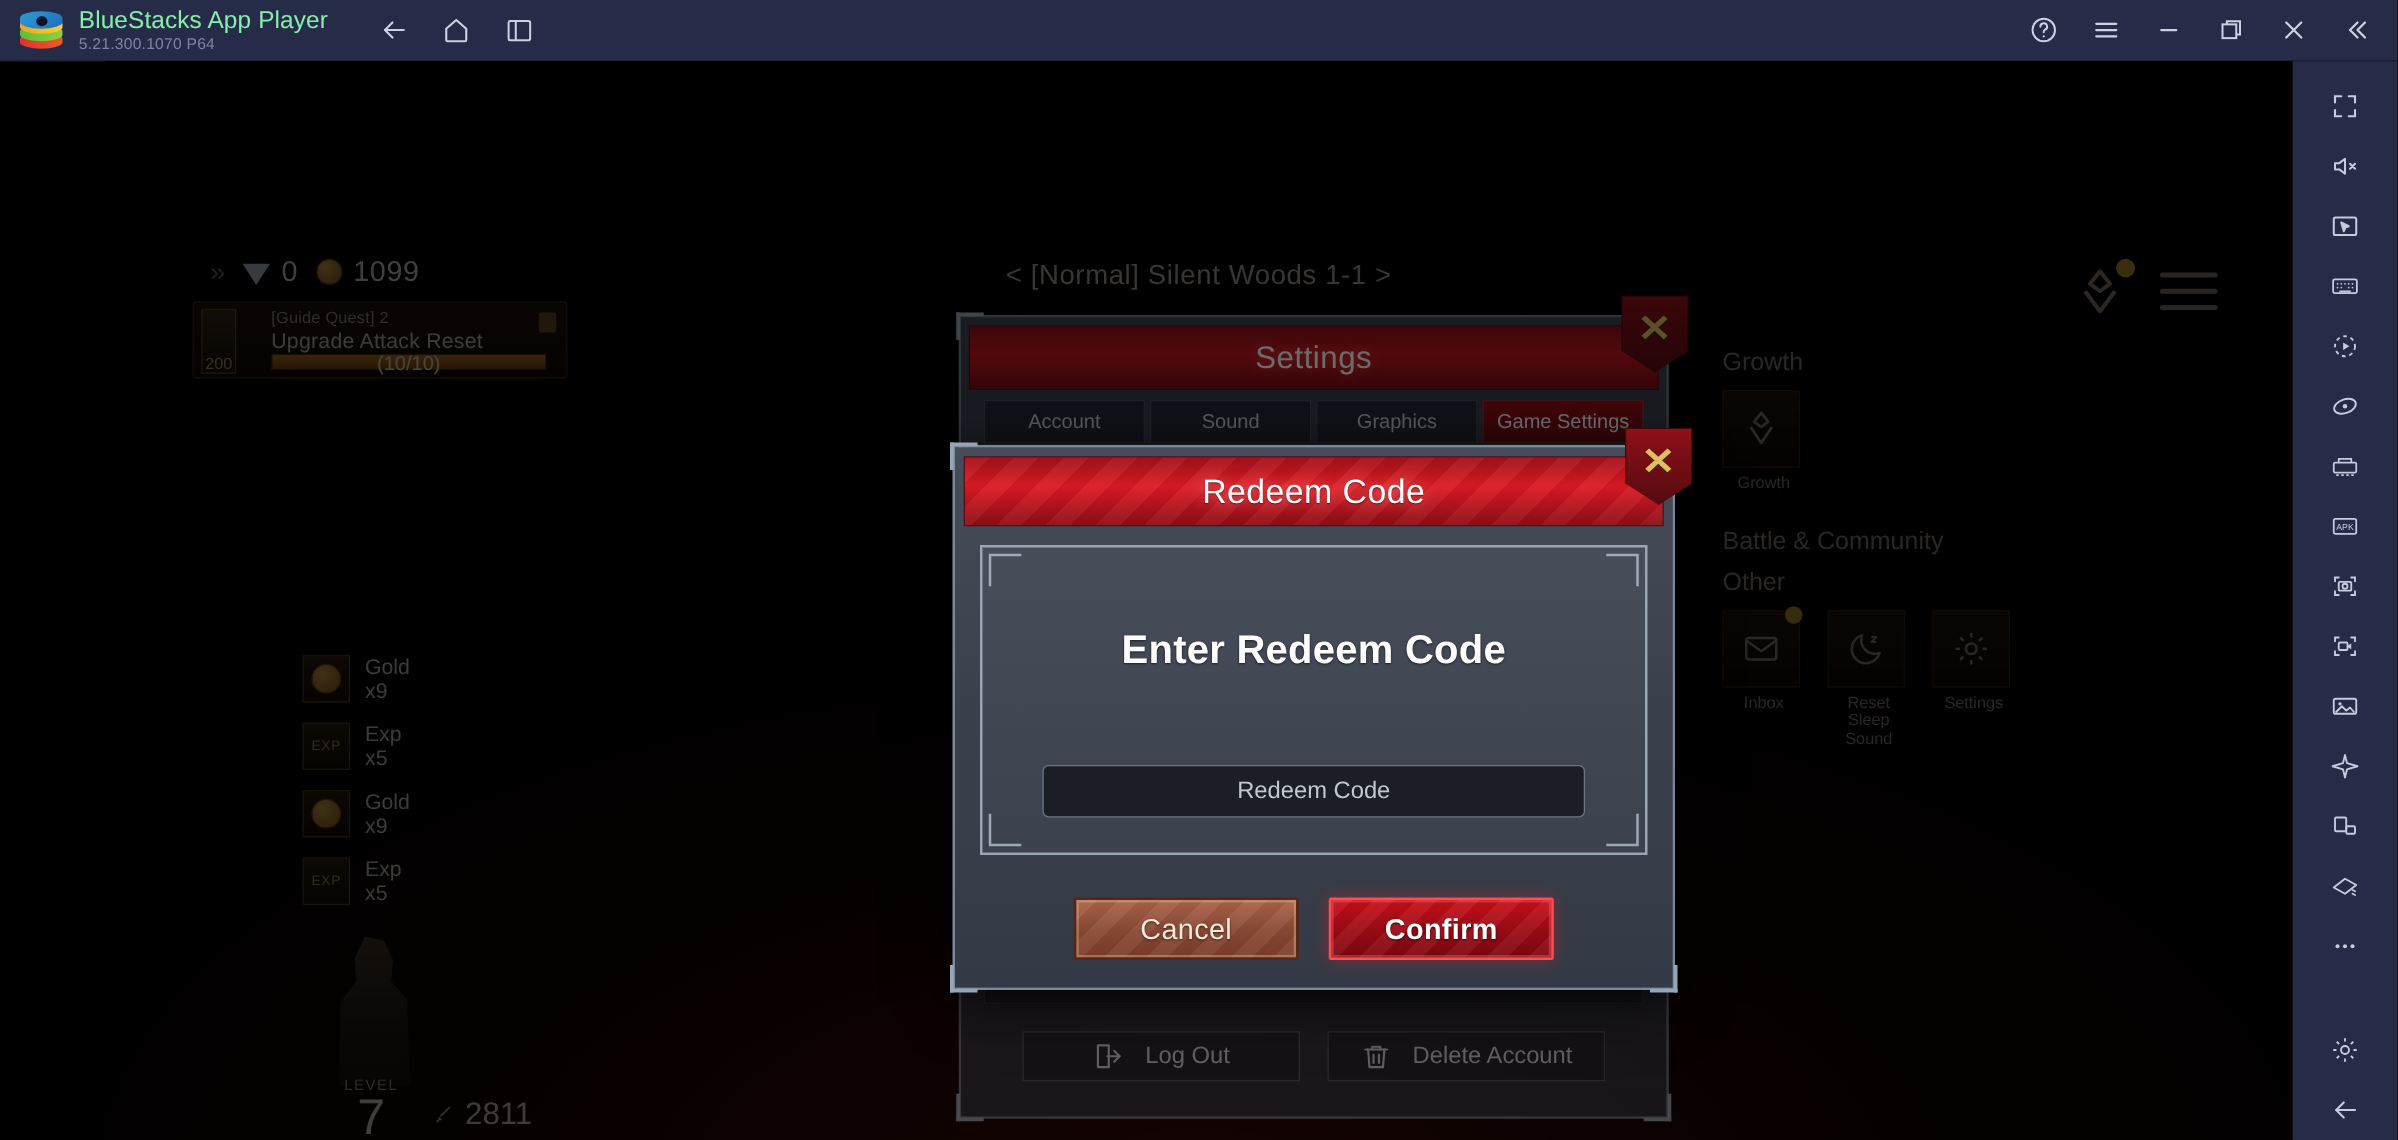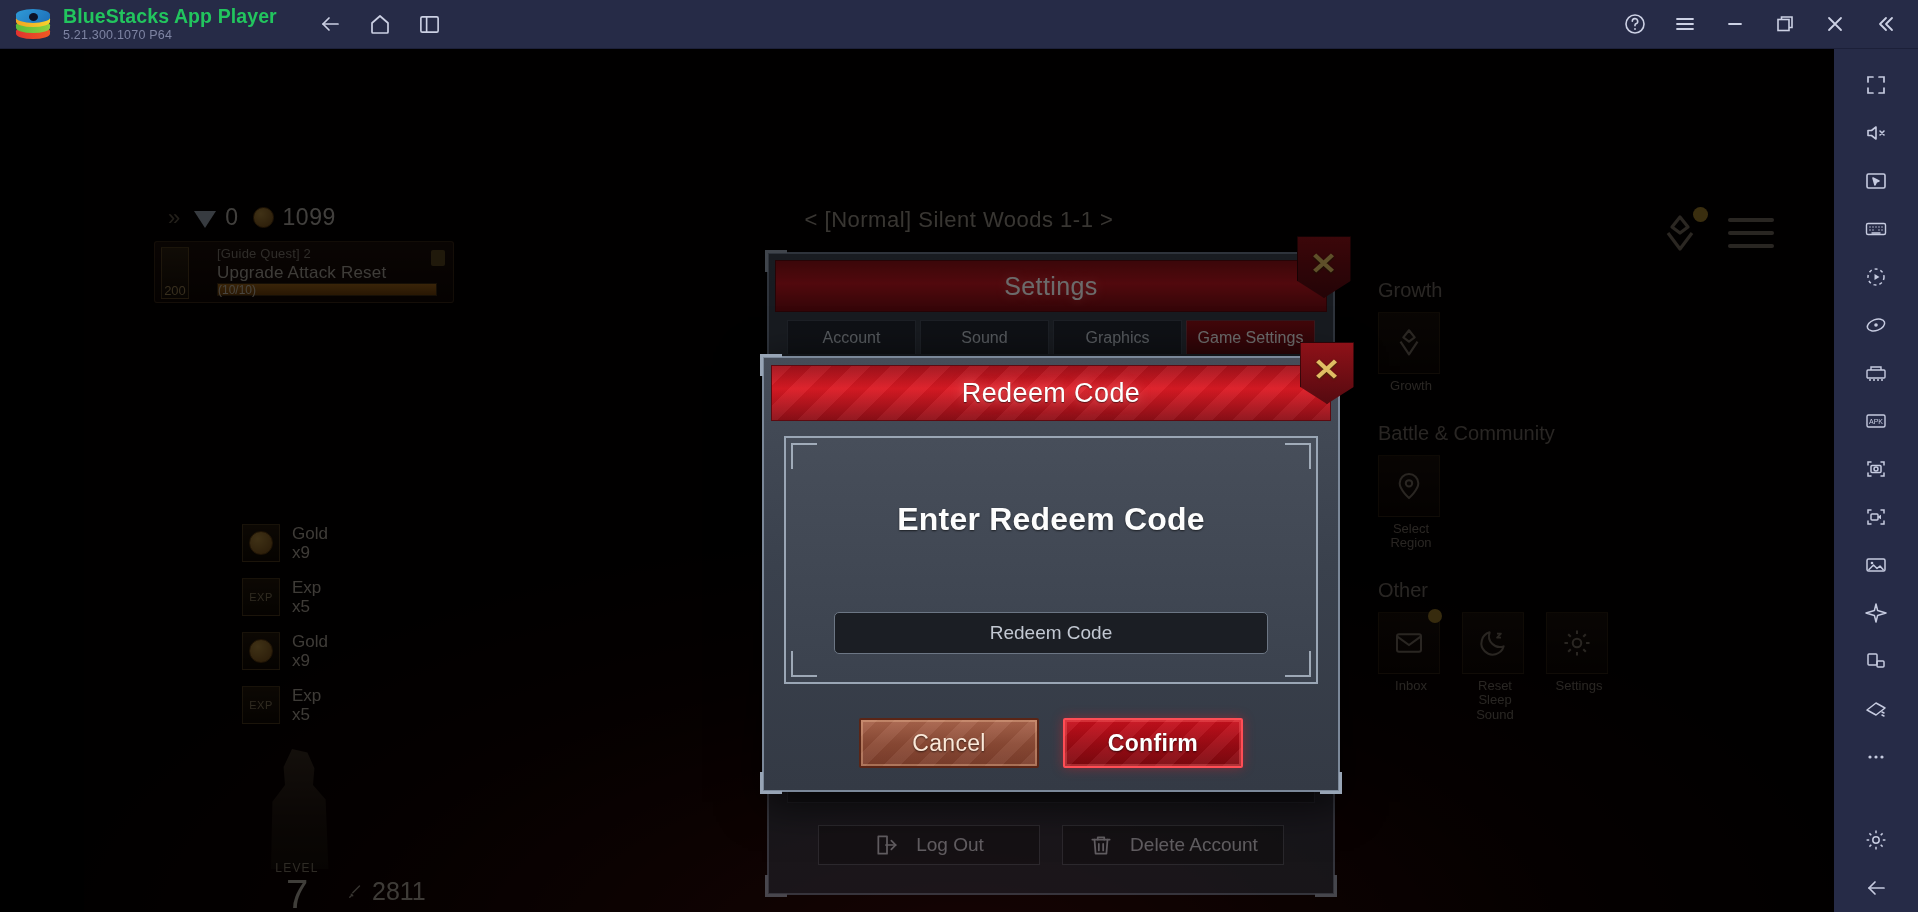--- a/index.html
+++ b/index.html
@@ -21,21 +21,21 @@
     width: 34px; height: 30px; margin-left: 16px; position: relative;
   }
   .logo-layer { position: absolute; left: 0; border-radius: 50% / 40%; }
   .ll1 { width: 34px; height: 13px; top: 17px; background: linear-gradient(90deg,#e0322f,#f05a22); }
   .ll2 { width: 34px; height: 13px; top: 11px; background: linear-gradient(90deg,#5bbd3a,#8ed13f); }
   .ll3 { width: 34px; height: 13px; top: 5px;  background: linear-gradient(90deg,#f2a423,#f7d22d); }
   .ll4 { width: 34px; height: 14px; top: 0px;  background: linear-gradient(135deg,#2f9bd8,#1d6fb8); }
   .logo-dot { position: absolute; left: 13px; top: 4px; width: 9px; height: 8px; background: #0d1226; border-radius: 50%; }
 
   #title-text { margin-left: 13px; line-height: 1.06; }
-  #app-title { font-size: 19.5px; color: #22c55e; font-weight: 700; letter-spacing: .1px; }
+  #app-title { font-size: 19.5px; color: #86efac; font-weight: 400; letter-spacing: .1px; }
   #app-version { font-size: 12.5px; color: #7e84a3; margin-top: 2px; letter-spacing: .2px; }
 
   .tb-btn {
     width: 42px; height: 34px; margin: 0 4px;
     display: flex; align-items: center; justify-content: center;
     color: #ccd1e4; cursor: pointer; border-radius: 3px;
   }
   #tb-nav { display: flex; align-items: center; margin-left: 28px; }
   #tb-right { margin-left: auto; display: flex; align-items: center; padding-right: 8px; }
   .tb-btn svg { display: block; }
@@ -71,21 +71,21 @@
   #quest-portrait {
     position: absolute; left: 6px; top: 5px; width: 28px; height: 52px;
     background: linear-gradient(180deg,#3a2a16,#1a1008);
     border: 1px solid rgba(150,115,60,.55);
   }
   #quest-portrait-num { position: absolute; left: 0; bottom: 0; width: 100%; text-align: center; font-size: 13px; color: #b79a63; }
   #quest-tag { position: absolute; left: 62px; top: 4px; font-size: 13px; color: #9d9489; letter-spacing: .2px; }
   #quest-name { position: absolute; left: 62px; top: 21px; font-size: 17px; color: #cfc8bd; letter-spacing: .2px; }
   #quest-bar { position: absolute; left: 62px; bottom: 6px; width: 220px; height: 13px; background: #2b1a0c; border: 1px solid #4b3317; }
   #quest-bar-fill { position: absolute; left: 0; top: 0; height: 100%; width: 100%; background: linear-gradient(180deg,#c07a1e,#8a4f0d); }
-  #quest-bar-label { position: absolute; left: 0; top: -1px; width: 100%; font-size: 12px; color: #f0e4cf; }
+  #quest-bar-label { position: absolute; left: 0; top: -1px; width: 100%; text-align: center; font-size: 16px; color: #f0e4cf; }
   #quest-badge { position: absolute; right: 8px; top: 8px; width: 14px; height: 16px; background: #6b5527; border-radius: 2px; }
 
   
   #stage-title {
     position: absolute; left: 0; right: 0; top: 158px; text-align: center;
     font-size: 22px; color: #bdb4a8; letter-spacing: .5px; z-index: 10;
   }
 
   
   #loot { position: absolute; left: 158px; top: 475px; display: flex; flex-direction: column; gap: 16px; z-index: 10; }
@@ -431,32 +431,20 @@
           <div class="gp-tile">
             <svg viewBox="0 0 24 24" width="34" height="34" fill="none" stroke="currentColor" stroke-width="1.5" stroke-linejoin="round">
               <path d="M12 3l4 5-4 3-4-3z"></path>
               <path d="M6 11l6 9 6-9"></path>
             </svg>
           </div>
           <div class="gp-label" style="white-space: pre-line;">Growth</div>
         </div>
       </div>
       <div class="gp-head">Battle &amp; Community</div>
-      <div class="gp-grid">
-        <div class="gp-item">
-          <div class="gp-tile">
-            <svg viewBox="0 0 24 24" width="32" height="32" fill="none" stroke="currentColor" stroke-width="1.5">
-              <path d="M12 21s7-6.2 7-11a7 7 0 1 0-14 0c0 4.8 7 11 7 11z"></path>
-              <circle cx="12" cy="10" r="2.4"></circle>
-            </svg>
-          </div>
-          <div class="gp-label" style="white-space: pre-line;">Select
-Region</div>
-        </div>
-      </div>
       <div class="gp-head">Other</div>
       <div class="gp-grid">
         <div class="gp-item">
           <div class="gp-tile">
             <svg viewBox="0 0 24 24" width="32" height="32" fill="none" stroke="currentColor" stroke-width="1.5">
               <rect x="3" y="5.5" width="18" height="13" rx="1.5"></rect>
               <path d="M3 7l9 6.5L21 7"></path>
             </svg>
           </div>
           <div class="gp-label" style="white-space: pre-line;">Inbox</div>

